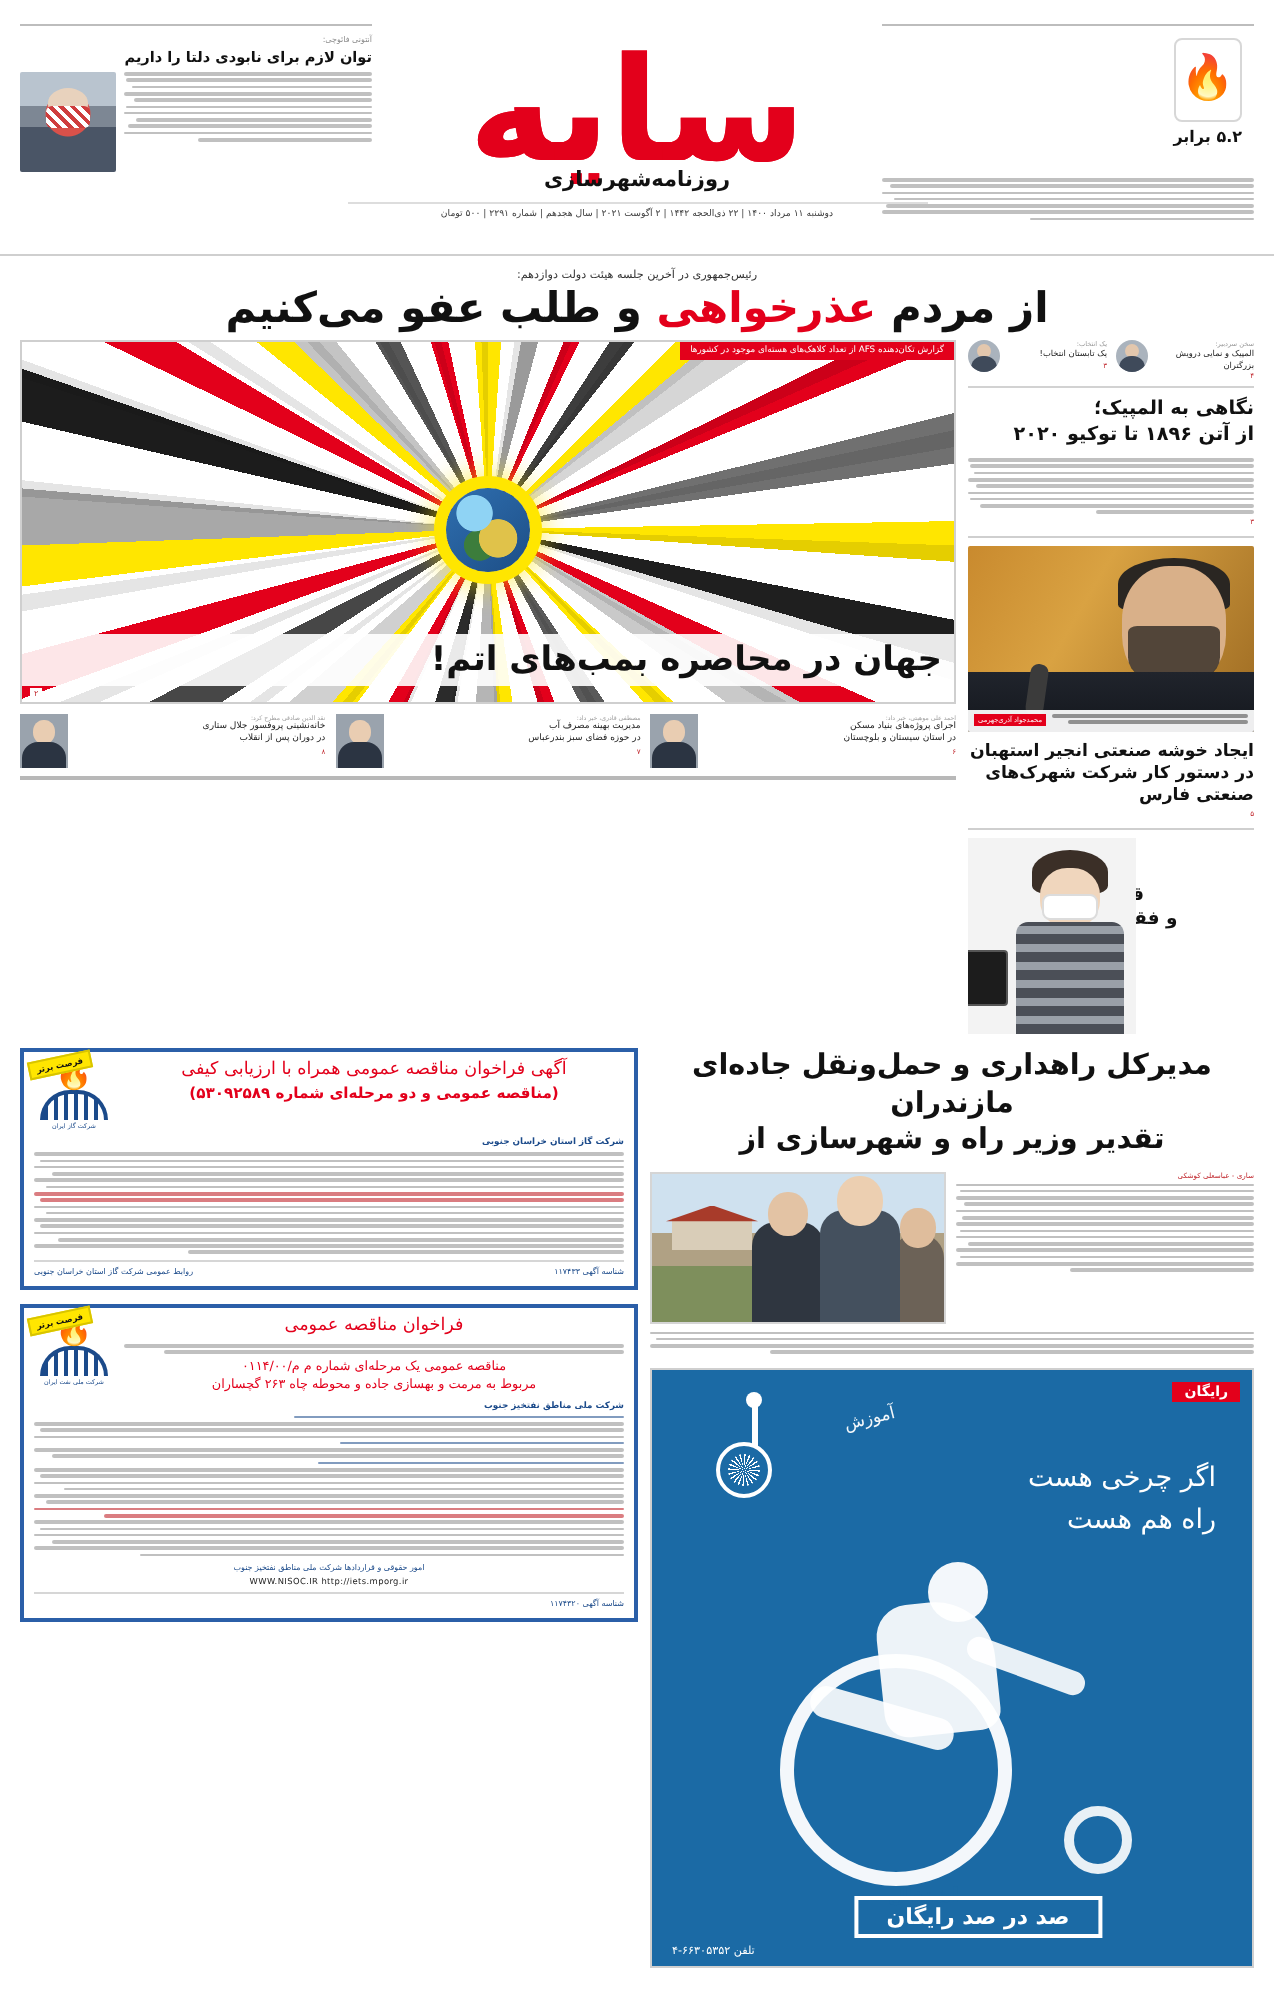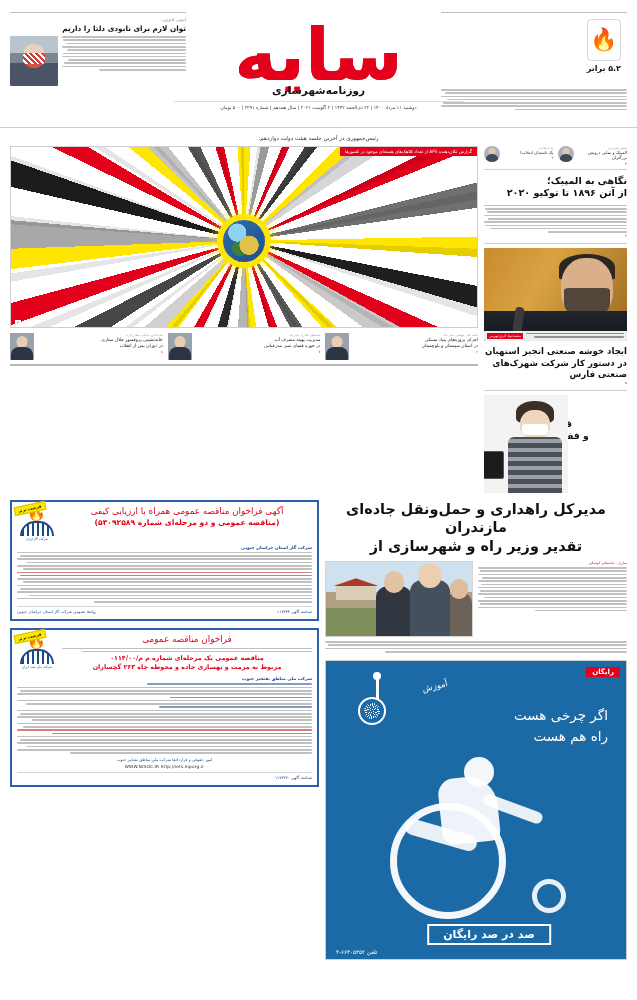--- a/index.html
+++ b/index.html
@@ -334,21 +334,21 @@
   }
   .tender .corner-badge {
     position: absolute; left: 2px; top: 2px; background: #ffe600; color: #111;
     font-size: 4.2px; font-weight: bold; padding: 1px 3px; transform: rotate(-12deg);
     border: 1px solid #d8c400;
   }
   .tender .t-top { display: flex; align-items: flex-start; gap: 5px; }
   .tender .t-head { flex: 1; text-align: center; }
   .tender .t-h1 { font-size: 8.8px; font-weight: normal; color: #e3001b; line-height: 1.35; }
   .tender .t-h2 { font-size: 7.6px; font-weight: bold; color: #e3001b; line-height: 1.35; direction: rtl; }
-  .tender .t-h3 { font-size: 6.4px; font-weight: bold; color: #e3001b; line-height: 1.4; }
+  .tender .t-h3 { font-size: 6.4px; font-weight: normal; color: #e3001b; line-height: 1.4; }
   .nigc-logo { width: 40px; flex: 0 0 40px; text-align: center; }
   .nigc-logo .flame2 { font-size: 15px; line-height: 1; }
   .nigc-logo .arch {
     width: 34px; height: 15px; margin: 0 auto; border-radius: 17px 17px 0 0;
     border: 2px solid #1b4a8a; border-bottom: none;
     background: repeating-linear-gradient(90deg,#1b4a8a 0 2px, #fff 2px 5px);
   }
   .nigc-logo .cap2 { font-size: 3.2px; color: #1b4a8a; margin-top: 1px; }
   .tender .t-body { margin-top: 4px; }
   .tender .t-foot {
@@ -407,20 +407,21 @@
             <i style="width:99%"></i>
             <i style="width:100%"></i>
             <i style="width:60%"></i>
         </span>
       </div>
     </div>
   </div>
 
   <div class="lead">
     <div class="lead-kicker">رئیس‌جمهوری در آخرین جلسه هیئت دولت دوازدهم:</div>
+    <div class="lead-head"><span>از مردم </span><em>عذرخواهی</em><span> و طلب عفو می‌کنیم</span></div>
   </div>
 
   <div class="grid">
 
     <div class="col-left">
 
       <div class="mini-row">
         <div class="mini">
           <div class="k">سخن سردبیر:</div>
           <div class="t">المپیک و نمایی درویش بزرگتران</div>
@@ -505,20 +506,23 @@
       </div>
     </div>
 
     <div class="col-main">
 
       <div class="hero">
         <div class="rays"></div>
         <div class="missiles"></div>
         <div class="globe"></div>
         <div class="hero-kicker">گزارش تکان‌دهنده AFS از تعداد کلاهک‌های هسته‌ای موجود در کشورها</div>
+        <div class="hero-title-bar">
+          <div class="hero-title">جهان در محاصره بمب‌های اتم!</div>
+        </div>
         <div class="hero-page">۲</div>
       </div>
 
       <div class="thumbs">
 
         <div class="thumb">
           <div class="tt">
             <div class="k">احمد علی موهبتی، خبر داد:</div>
             <div class="h">اجرای پروژه‌های بنیاد مسکن</div>
             <div class="h">در استان سیستان و بلوچستان</div>

